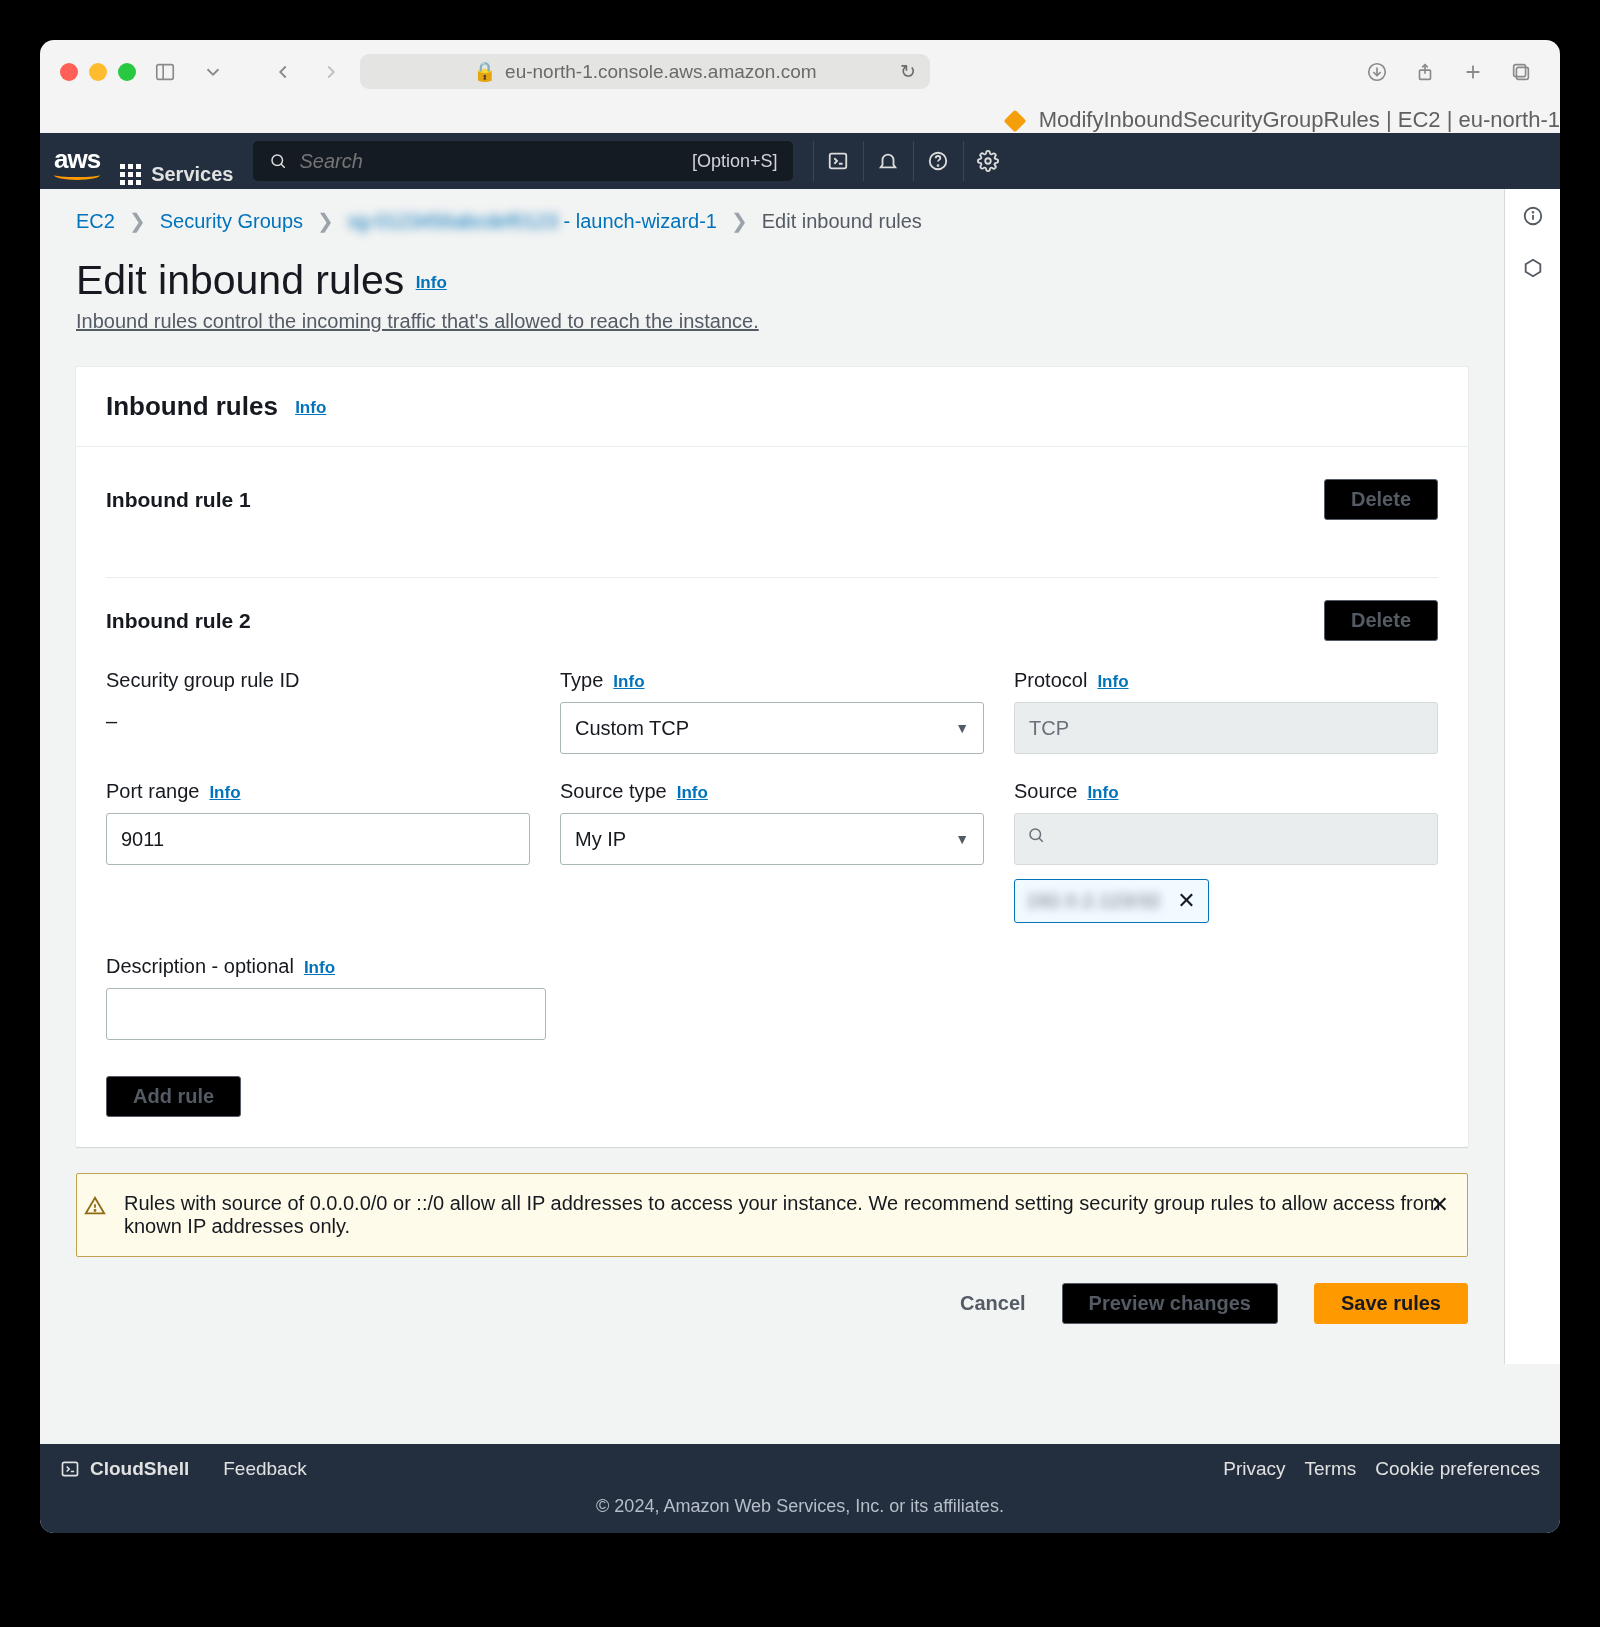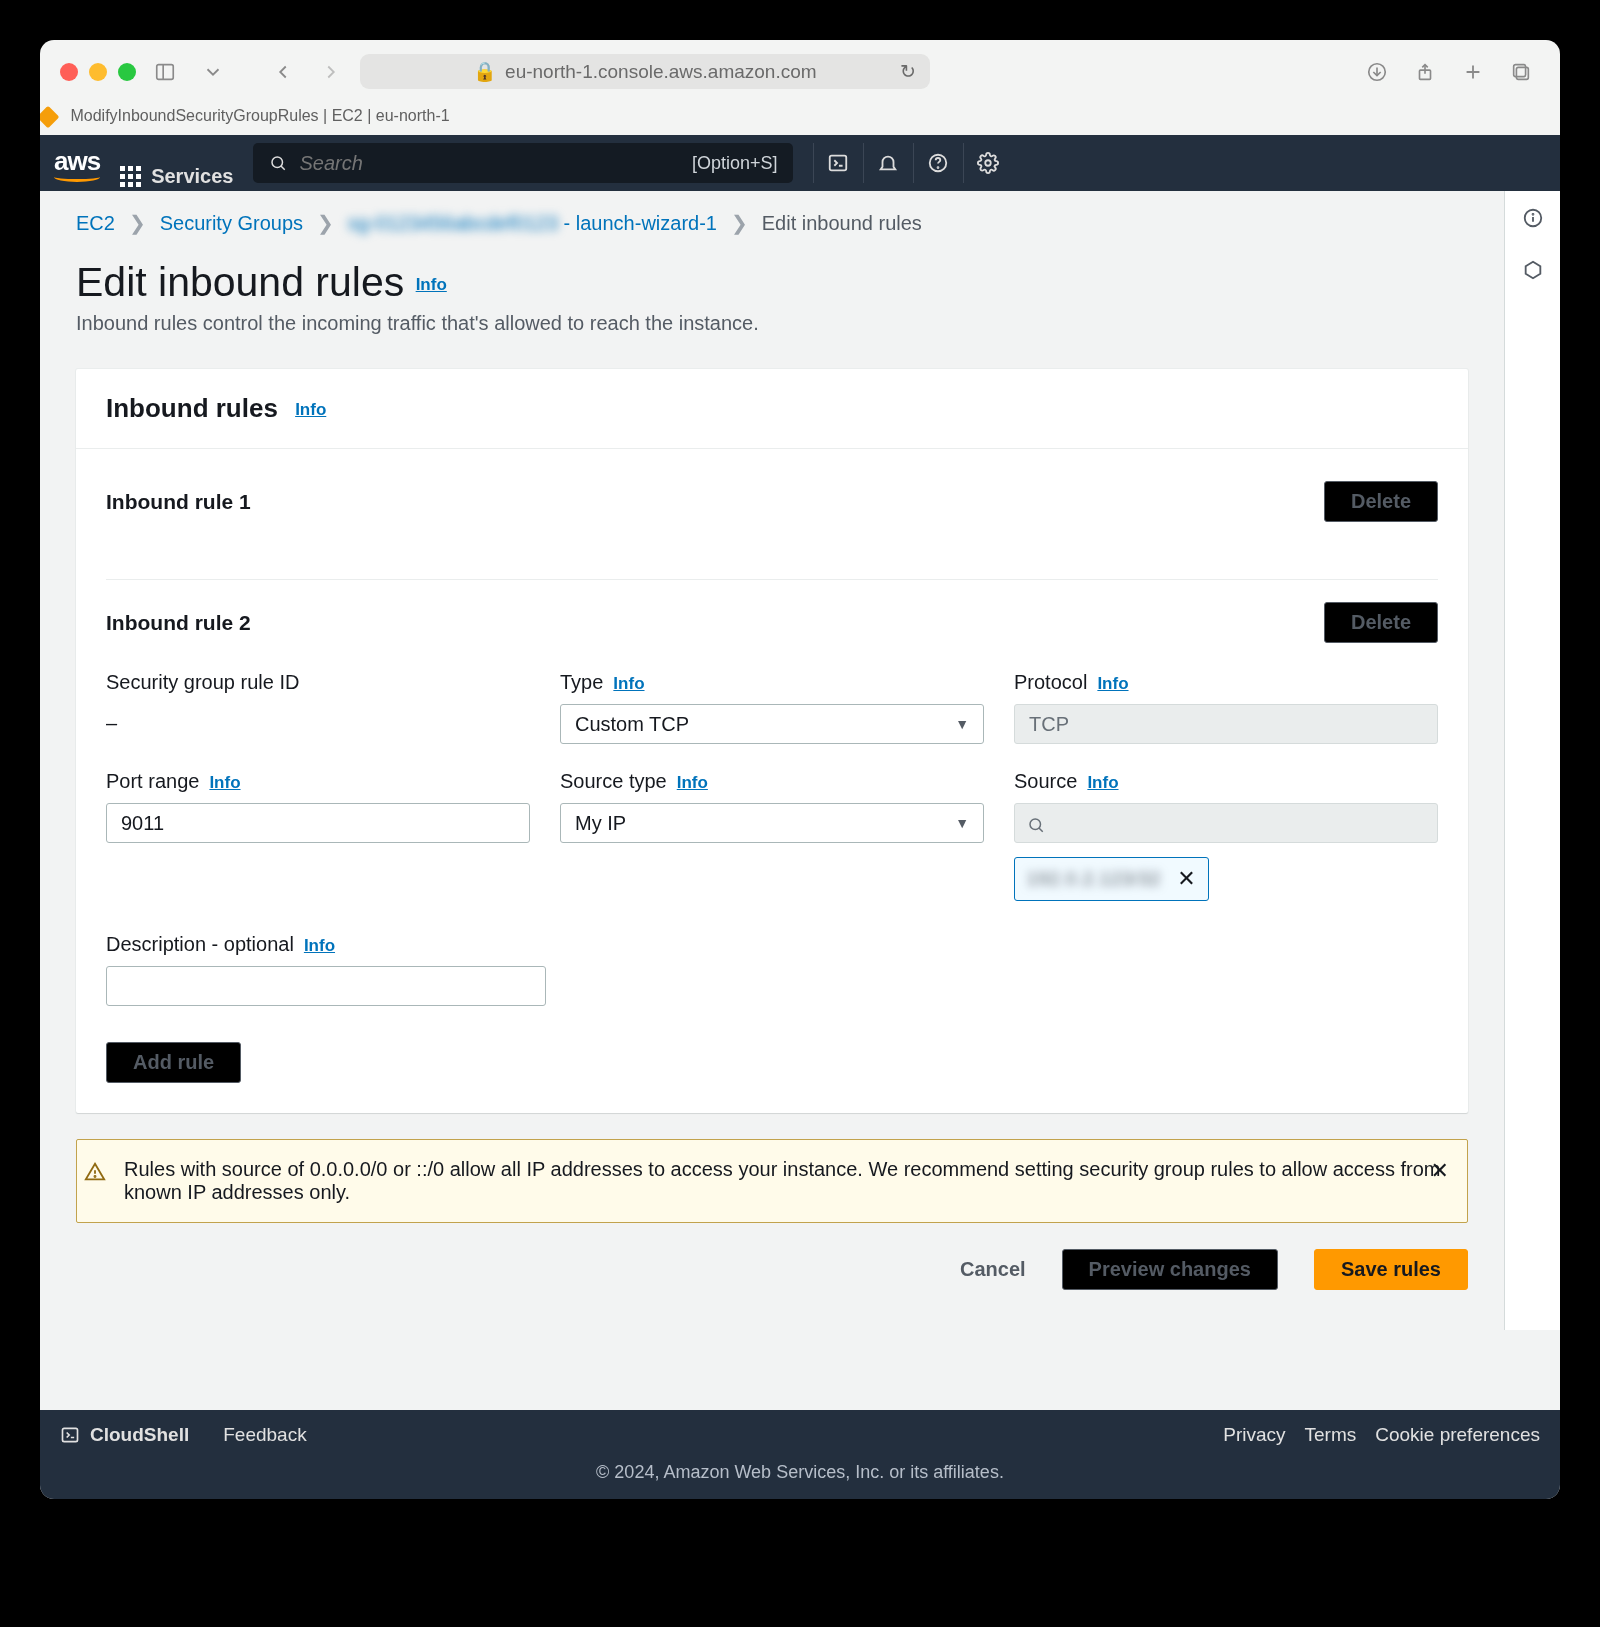--- a/index.html
+++ b/index.html
@@ -8,21 +8,21 @@
 .browser-window { background: #f3f4f3; border-radius: 14px; overflow: hidden; box-shadow: 0 30px 60px rgba(0,0,0,0.5); position: relative; }
 .bw-chrome { display: flex; align-items: center; padding: 14px 20px; gap: 10px; }
 .traffic { display: flex; gap: 11px; align-items: center; }
 .dot { width: 18px; height: 18px; border-radius: 50%; }
 .red { background: #ff5f57; } .yellow { background: #febc2e; } .green { background: #28c840; }
 .toolbar-btn { width: 38px; height: 30px; display: flex; align-items: center; justify-content: center; color: #737373; border-radius: 6px; }
 .toolbar-btn svg { width: 22px; height: 22px; stroke: #8a8a8a; }
 .url-bar { flex: 0 0 auto; margin: 0 auto; display: flex; align-items: center; justify-content: center; background: #e4e4e3; border-radius: 9px; padding: 6px 16px; width: 570px; position: relative; color: #6a6a6a; font-size: 19px; }
 .url-bar .lock { margin-right: 8px; }
 .url-bar .refresh { position: absolute; right: 14px; }
-.bw-tabline { text-align: left; padding: 4px 0 10px; font-size: 16px; color: #606060; }
+.bw-tabline { text-align: right; padding: 4px 0 0; font-size: 22px; color: #606060; }
 .tab-icon { display: inline-block; width: 16px; height: 16px; border: 2px solid #f59e0b; background: #f59e0b; border-radius: 2px; transform: rotate(45deg); vertical-align: middle; margin-right: 10px; }
 .aws-nav { background: #232f3e; color: #fff; display: flex; align-items: center; padding: 0 14px; height: 56px; gap: 20px; }
 .aws-logo { font-weight: 700; font-size: 26px; letter-spacing: -1px; position: relative; padding-bottom: 4px; }
 .aws-logo::after { content: ""; position: absolute; left: 0; right: 0; bottom: -1px; height: 7px; border-bottom: 3px solid #ff9900; border-radius: 0 0 50% 50%; }
 .services-btn { display: flex; align-items: center; gap: 10px; font-size: 20px; font-weight: 600; color: #e1e1e1; margin-top: 26px; }
 .grid-icon { display: grid; grid-template-columns: repeat(3,5px); grid-template-rows: repeat(3,5px); gap: 3px; }
 .grid-icon span { background: #fff; width: 5px; height: 5px; }
 .search-wrap { background: #141b23; border-radius: 5px; display: flex; align-items: center; padding: 12px 16px; width: 540px; height: 40px; color: #8b98a5; }
 .search-wrap svg { width: 18px; height: 18px; stroke: #dcdcdc; margin-right: 12px; }
 .search-wrap input { background: transparent; border: 0; outline: 0; color: #dcdcdc; font-size: 20px; font-style: italic; flex: 1; }
@@ -33,34 +33,34 @@
 .page-wrap { display: flex; background: #f2f3f3; }
 .page { flex: 1; padding: 20px 36px 30px; max-width: calc(100% - 56px); }
 .right-rail { width: 56px; background: #fff; border-left: 1px solid #d5dbdb; display: flex; flex-direction: column; align-items: center; padding-top: 16px; gap: 26px; color: #545b64; }
 .right-rail svg { width: 22px; height: 22px; }
 .breadcrumb { font-size: 20px; display: flex; align-items: center; flex-wrap: wrap; gap: 14px; margin-bottom: 24px; color: #545b64; }
 .breadcrumb a { color: #0073bb; text-decoration: none; }
 .breadcrumb .chev { color: #9ca3ab; }
 .blur-text { filter: blur(5px); color: #0073bb; }
 .h1 { font-size: 41px; font-weight: 400; color: #16191f; margin-bottom: 6px; }
 .info-link { font-size: 17px; color: #0073bb; font-weight: 600; vertical-align: middle; }
-.subtitle { color: #545b64; font-size: 20px; margin-bottom: 34px; }
+.subtitle { color: #545b64; font-size: 20px; margin-bottom: 34px; text-decoration: underline; }
 .panel { background: #fff; box-shadow: 0 1px 1px rgba(0,0,0,0.1), 0 0 0 1px #eaeded; border-radius: 2px; margin-bottom: 26px; }
 .panel-header { padding: 24px 30px; font-size: 26px; font-weight: 700; color: #16191f; border-bottom: 1px solid #eaeded; }
 .panel-body { padding: 10px 30px 30px; }
 .rule-head { display: flex; align-items: center; justify-content: space-between; padding-top: 22px; }
 .rule-title { font-size: 21px; font-weight: 700; color: #16191f; }
 .btn { display: inline-flex; align-items: center; justify-content: center; border: 1px solid #545b64; background: #000000; color: #545b64; font-weight: 700; font-size: 20px; padding: 8px 26px; border-radius: 3px; cursor: pointer; }
 .btn-primary { background: #ff9900; border-color: #ff9900; color: #16191f; }
 .rule1-body { height: 58px; border-bottom: 1px solid #eaeded; }
 .fields-grid { display: grid; grid-template-columns: 1fr 1fr 1fr; column-gap: 30px; row-gap: 26px; margin-top: 28px; }
 .field label { display: block; font-size: 20px; color: #16191f; margin-bottom: 10px; }
 .field .info-link { margin-left: 10px; }
 .dash { font-size: 20px; color: #16191f; padding-top: 8px; }
-.input, .select, .disabled-box { width: 100%; height: 40px; border: 1px solid #aab7b8; border-radius: 3px; padding: 0 14px; font-size: 20px; color: #16191f; background: #fff; }
+.input, .select, .disabled-box { width: 100%; height: 52px; border: 1px solid #aab7b8; border-radius: 3px; padding: 0 14px; font-size: 20px; color: #16191f; background: #fff; }
 .select { display: flex; align-items: center; justify-content: space-between; cursor: pointer; }
 .select .caret { font-size: 14px; color: #545b64; }
 .disabled-box { background: #eaeded; color: #687078; border-color: #d5dbdb; display: flex; align-items: center; }
 .source-chip-wrap { margin-top: 14px; }
 .source-chip { display: inline-flex; align-items: center; gap: 16px; border: 1px solid #0073bb; background: #f1faff; border-radius: 3px; padding: 8px 12px; }
 .source-chip .blurred { filter: blur(5px); color: #545b64; font-size: 18px; letter-spacing: 1px; }
 .source-chip .x { font-size: 22px; color: #16191f; cursor: pointer; }
 .desc-row { margin-top: 32px; width: 33%; }
 .add-rule-wrap { margin-top: 36px; }
 .alert { display: flex; align-items: flex-start; gap: 18px; padding: 18px 7px; border: 1px solid #c2a24c; background: #fffbea; border-radius: 2px; color: #16191f; font-size: 20px; margin-bottom: 26px; position: relative; }

